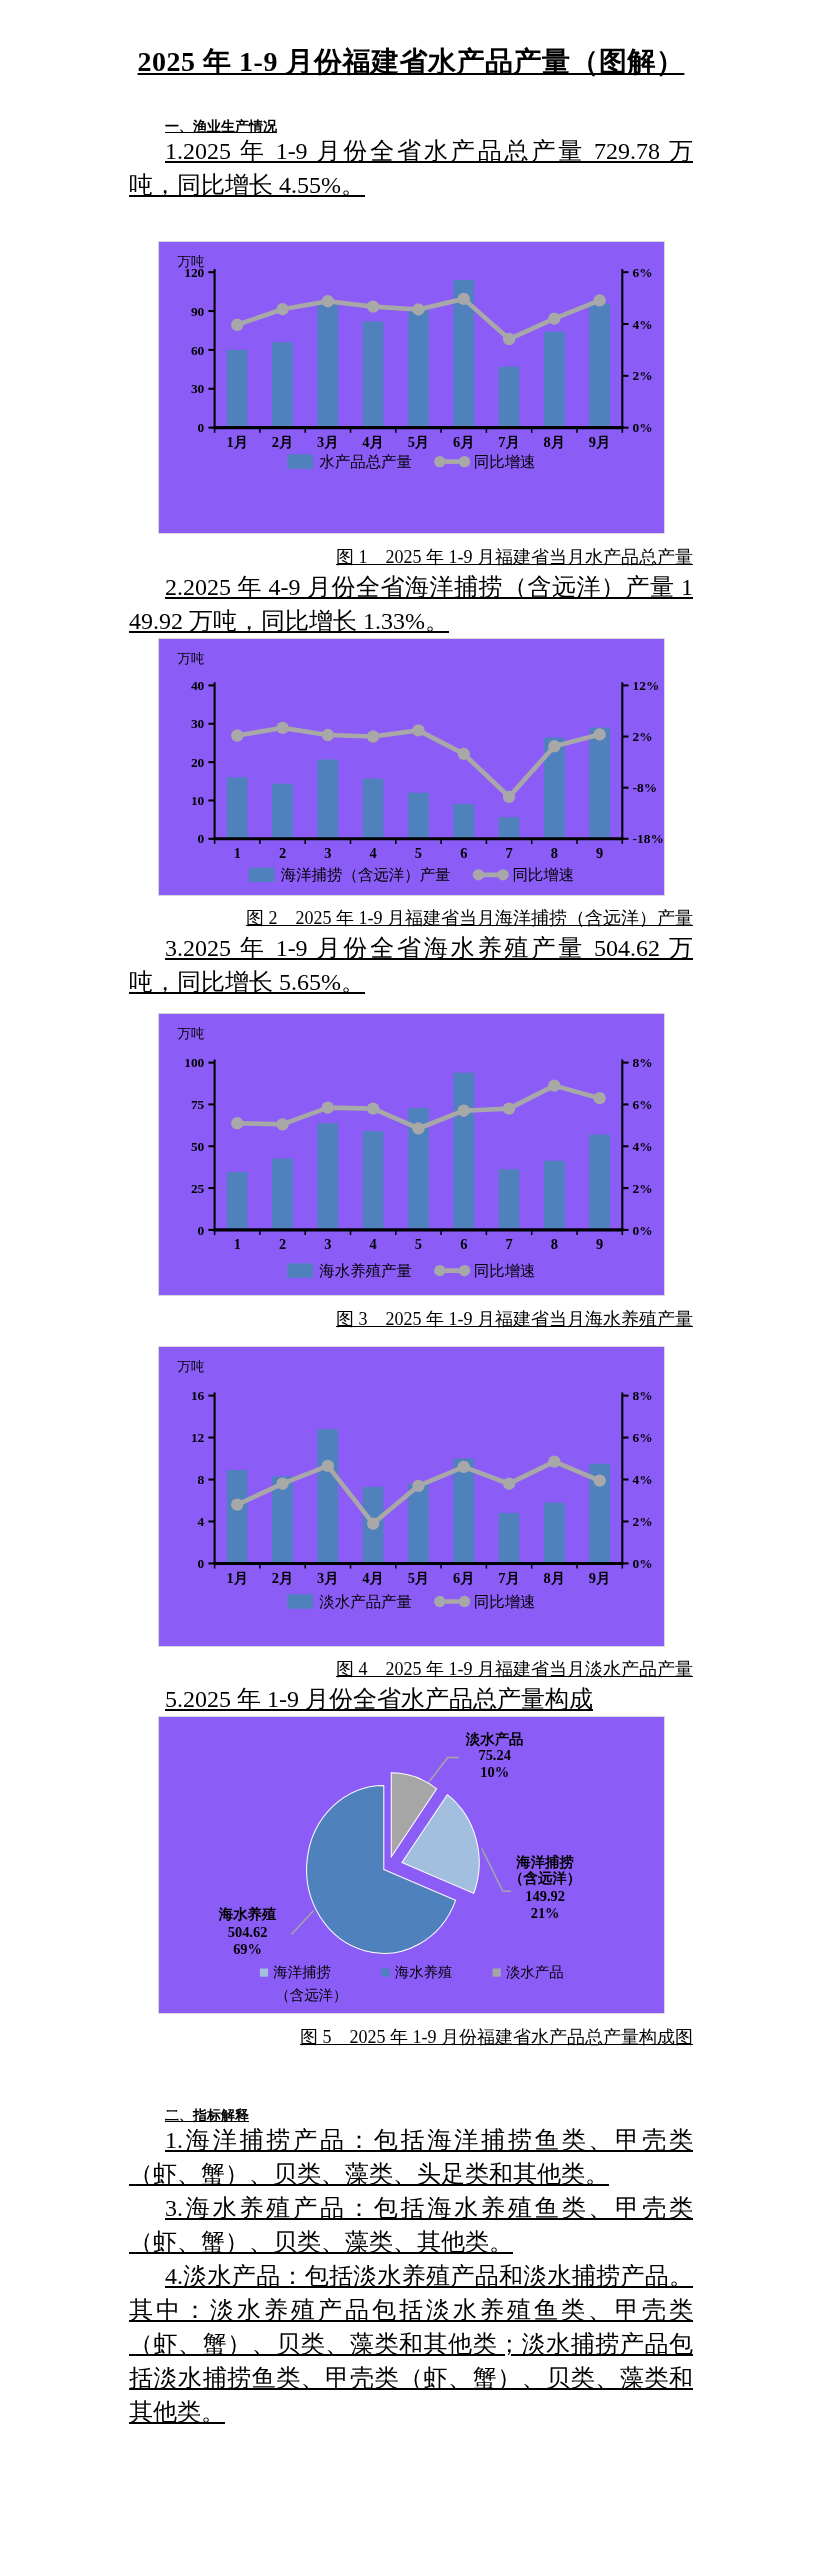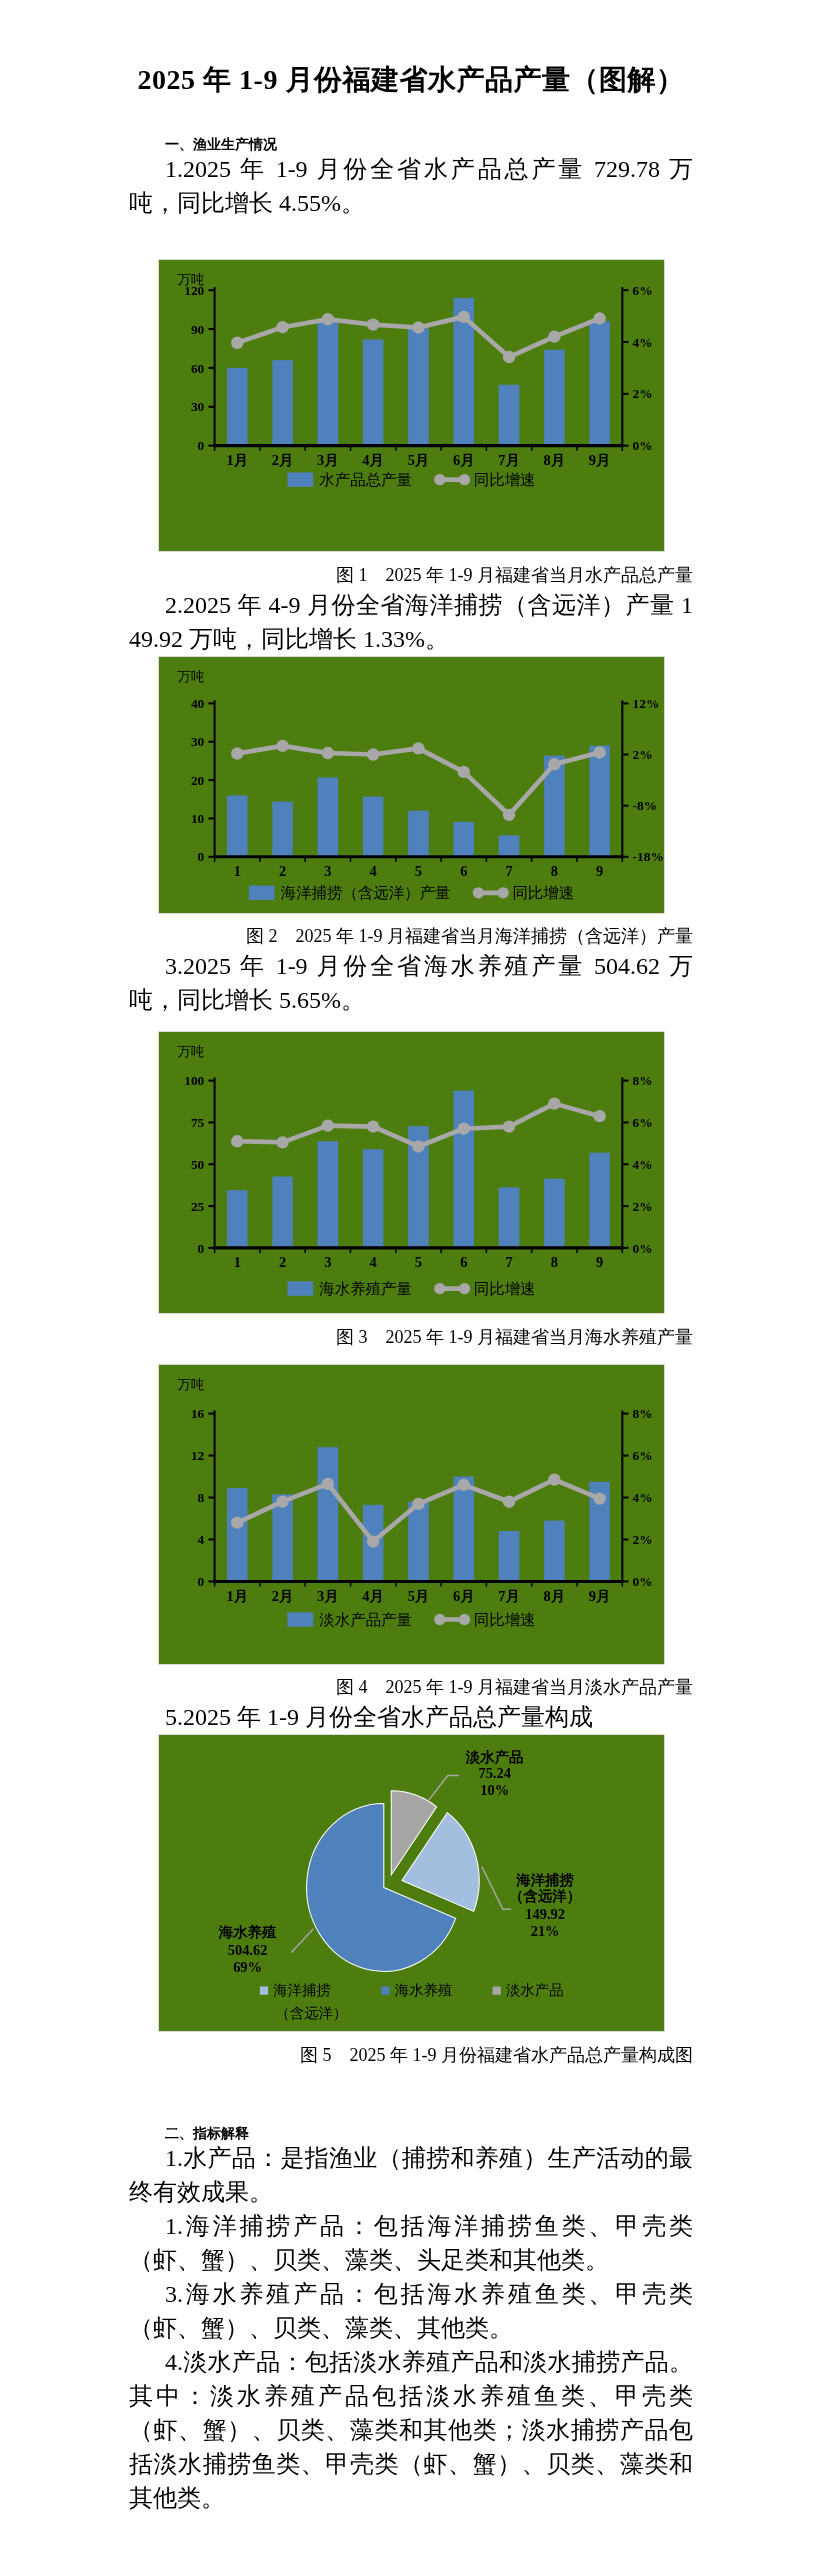--- a/index.html
+++ b/index.html
@@ -1,41 +1,41 @@
 <!DOCTYPE html>
 <html style="font-size:8.2px"><head>
 <meta charset="utf-8">
 <style>
   html,body{margin:0;padding:0;}
   body{
     width:818px;height:2782px;background:#ffffff;color:#000;
     font-family:"Liberation Serif","DejaVu Serif",serif;
     overflow:hidden;position:relative;
   }
-  .doc{padding:62px 125px 0 129px;}
+  .doc{padding:44px 125px 0 129px;text-decoration:underline;}
   .title{
     font-size:28px;font-weight:bold;text-align:center;margin:0;
     line-height:1.25;letter-spacing:0.5px;
   }
   .sec-heading{
     font-size:14px;font-weight:bold;line-height:1.1;
     font-family:"Liberation Sans","DejaVu Sans",sans-serif;
     margin:40px 0 0 36px;
   }
   .sec-heading.second{margin-top:58px;}
   p.body{
     font-size:24px;line-height:34px;margin:0;text-align:justify;
     text-indent:36px;word-break:break-all;
   }
   .mt22{margin-top:11.3px;} .mt20{margin-top:10.3px;} .mt26{margin-top:13.4px;}
   .mt118{margin-top:61px;}
   figure{margin:0;}
   .fig1{margin-top:39px;} .fig3{margin-top:14.4px;} .fig4{margin-top:14.4px;}
   .chart-box{
-    margin-left:29px;width:505px;border:1px solid #d9d9d9;background:#4d7c0f;
+    margin-left:29px;width:505px;border:1px solid #d9d9d9;background:#8b5cf6;
   }
   .chart-box svg{display:block;}
   figcaption{
     font-size:18px;text-align:right;margin-top:9.3px;line-height:26px;
   }
   svg text{font-family:"Liberation Serif","DejaVu Serif",serif;}
 </style>
 </head>
 <body>
 
@@ -440,19 +440,18 @@
             <rect x="648" y="488" width="16" height="16" fill="#A6A6A6"></rect>
             <text x="674" y="504" fill="#000" font-size="28">淡水产品</text>
           </g>
         </svg>
     </div>
     <figcaption>图 5　2025 年 1-9 月份福建省水产品总产量构成图</figcaption>
   </figure>
 
   <h2 class="sec-heading second">二、指标解释</h2>
 
-  <p class="body mt26">1.水产品：是指渔业（捕捞和养殖）生产活动的最终有效成果。</p>
   <p class="body mt22">1.海洋捕捞产品：包括海洋捕捞鱼类、甲壳类（虾、蟹）、贝类、藻类、头足类和其他类。</p>
   <p class="body mt22">3.海水养殖产品：包括海水养殖鱼类、甲壳类（虾、蟹）、贝类、藻类、其他类。</p>
   <p class="body mt22">4.淡水产品：包括淡水养殖产品和淡水捕捞产品。其中：淡水养殖产品包括淡水养殖鱼类、甲壳类（虾、蟹）、贝类、藻类和其他类；淡水捕捞产品包括淡水捕捞鱼类、甲壳类（虾、蟹）、贝类、藻类和其他类。</p>
 
 </main>
 
 
 </body></html>

